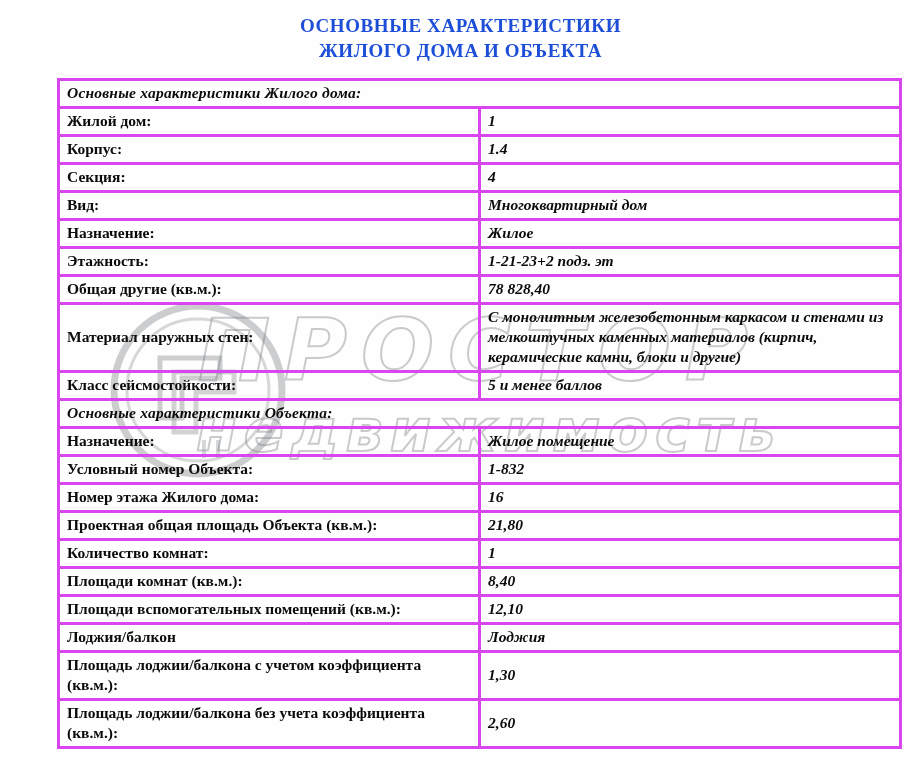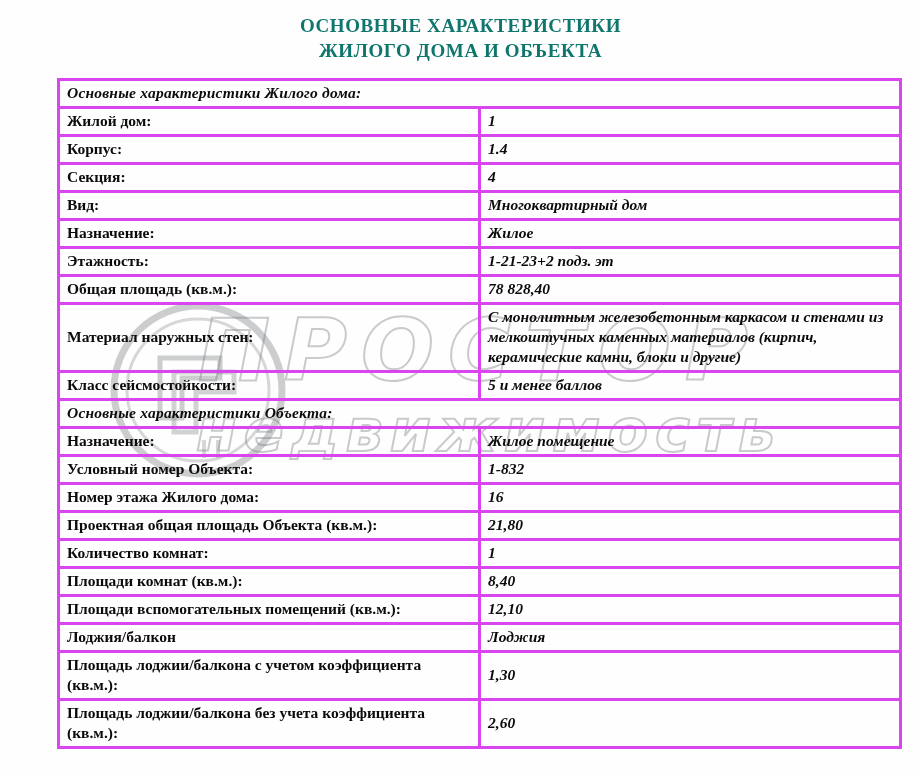--- a/index.html
+++ b/index.html
@@ -72,21 +72,21 @@
     width: 921px;
     text-align: center;
     z-index: 10;
   }
   #title .line {
     font-family: "Liberation Serif", "DejaVu Serif", serif;
     font-weight: bold;
     font-size: 19px;
     letter-spacing: 0.6px;
     line-height: 25px;
-    color: #0f766e;
+    color: #1d4ed8;
   }
 
   
   #spec-table {
     position: absolute;
     left: 57px;
     top: 78px;
     width: 845px;
     border-collapse: collapse;
     table-layout: fixed;
@@ -166,21 +166,21 @@
       </tr>
       <tr>
         <td class="lbl">Назначение:</td>
         <td class="val">Жилое</td>
       </tr>
       <tr>
         <td class="lbl">Этажность:</td>
         <td class="val">1-21-23+2 подз. эт</td>
       </tr>
       <tr>
-        <td class="lbl">Общая площадь (кв.м.):</td>
+        <td class="lbl">Общая другие (кв.м.):</td>
         <td class="val">78 828,40</td>
       </tr>
       <tr class="r-tall">
         <td class="lbl">Материал наружных стен:</td>
         <td class="val val-wrap">С монолитным железобетонным каркасом и стенами из мелкоштучных каменных материалов (кирпич, керамические камни, блоки и другие)</td>
       </tr>
       <tr>
         <td class="lbl">Класс сейсмостойкости:</td>
         <td class="val">5 и менее баллов</td>
       </tr>

